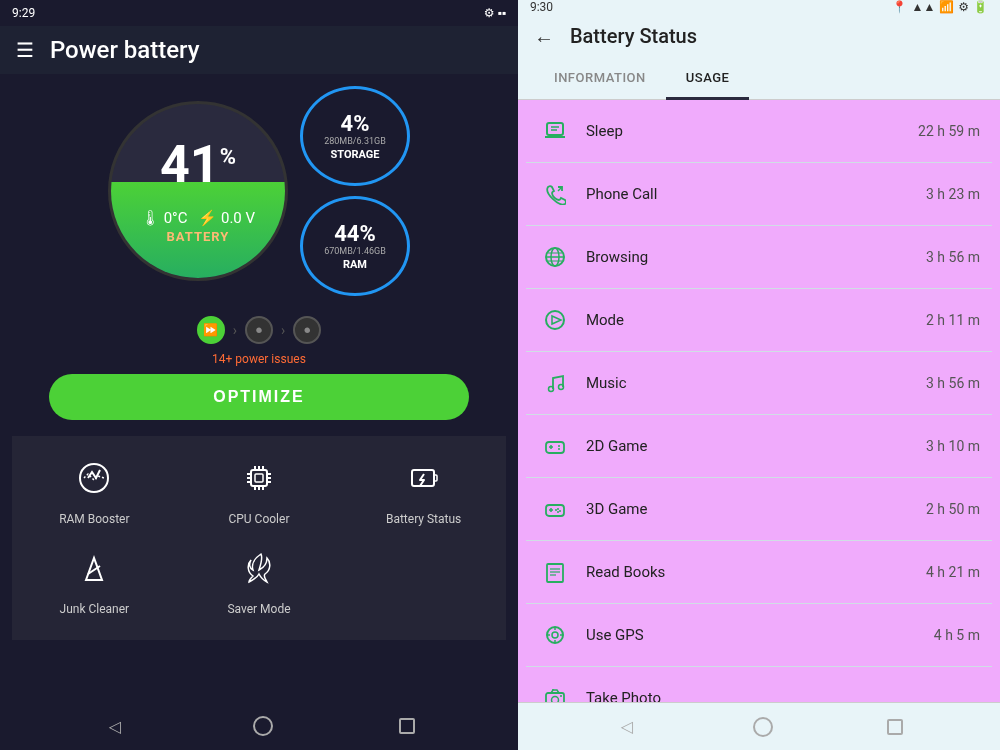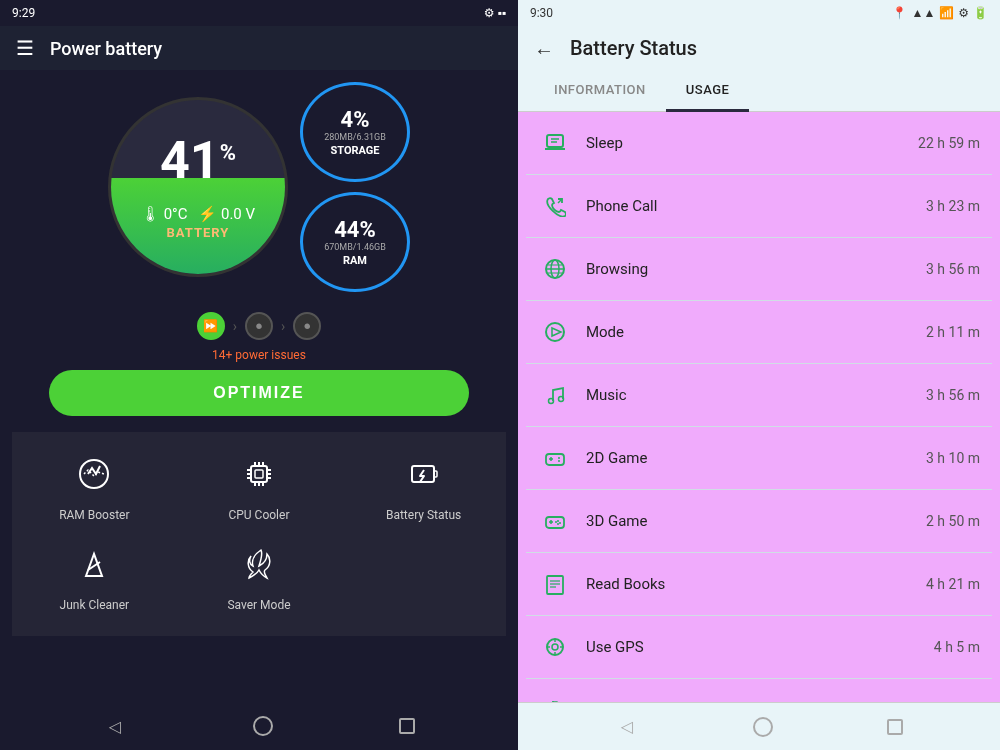--- a/index.html
+++ b/index.html
@@ -38,21 +38,21 @@
     .top-bar {
       background: #1e2233;
       padding: 10px 16px;
       display: flex;
       align-items: center;
       gap: 16px;
       color: white;
     }
 
     .top-bar .menu-icon { font-size: 20px; cursor: pointer; }
-    .top-bar .title { font-size: 18px; font-weight: 500; }
+    .top-bar .title { font-size: 24px; font-weight: 500; }
 
     .main-content {
       flex: 1;
       background: #1a1a2e;
       display: flex;
       flex-direction: column;
       align-items: center;
       padding: 12px;
       overflow: hidden;
     }
@@ -275,21 +275,21 @@
       width: 510px;
       height: 750px;
       background: #e8f4f8;
       display: flex;
       flex-direction: column;
       overflow: hidden;
     }
 
     .status-bar-right-phone {
       background: #e8f4f8;
-      padding: 6px 12px;
+      padding: 0 12px;
       display: flex;
       justify-content: space-between;
       align-items: center;
       color: #333;
       font-size: 12px;
     }
 
     .right-top-bar {
       background: #e8f4f8;
       padding: 10px 16px;

